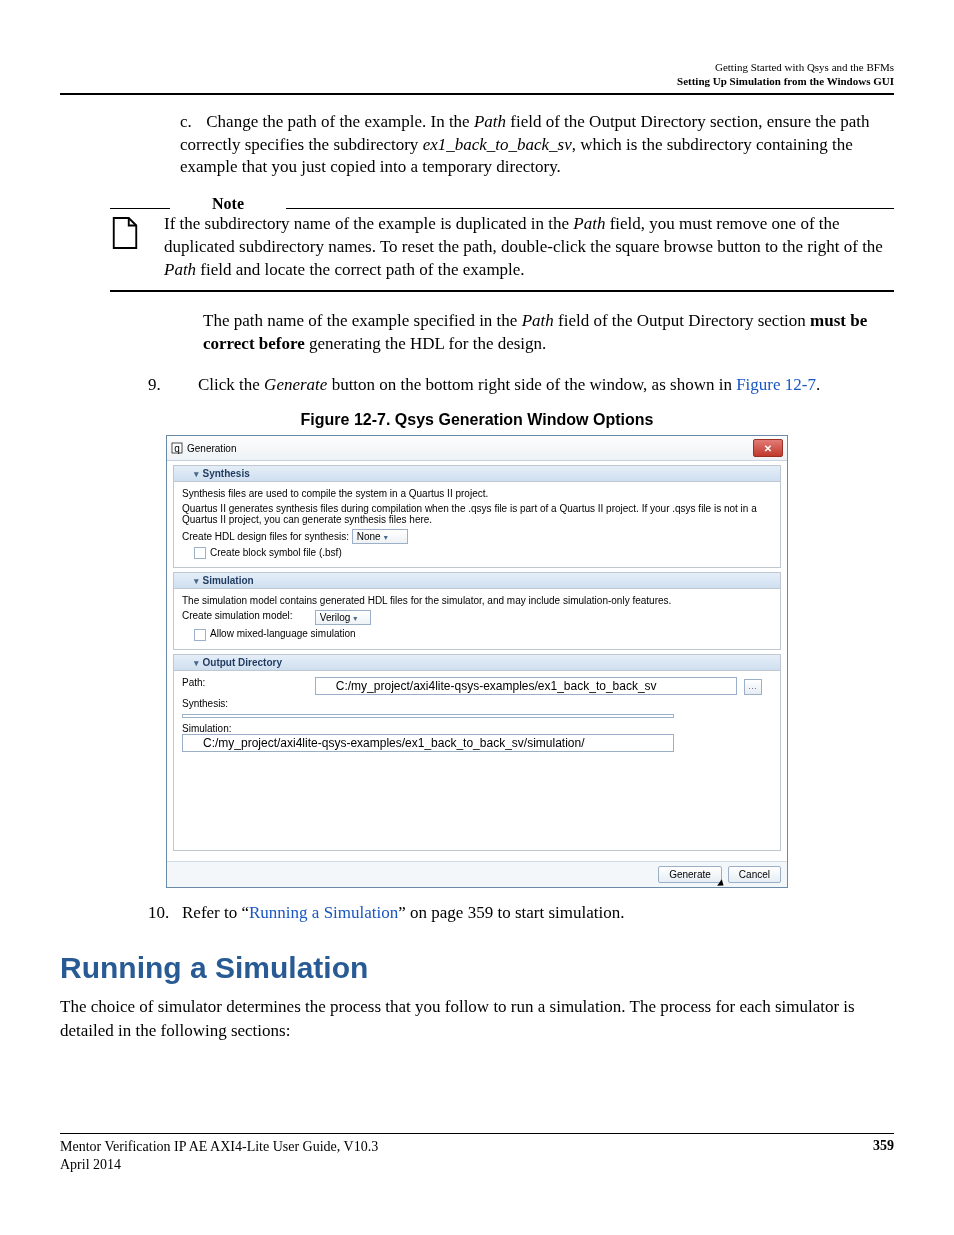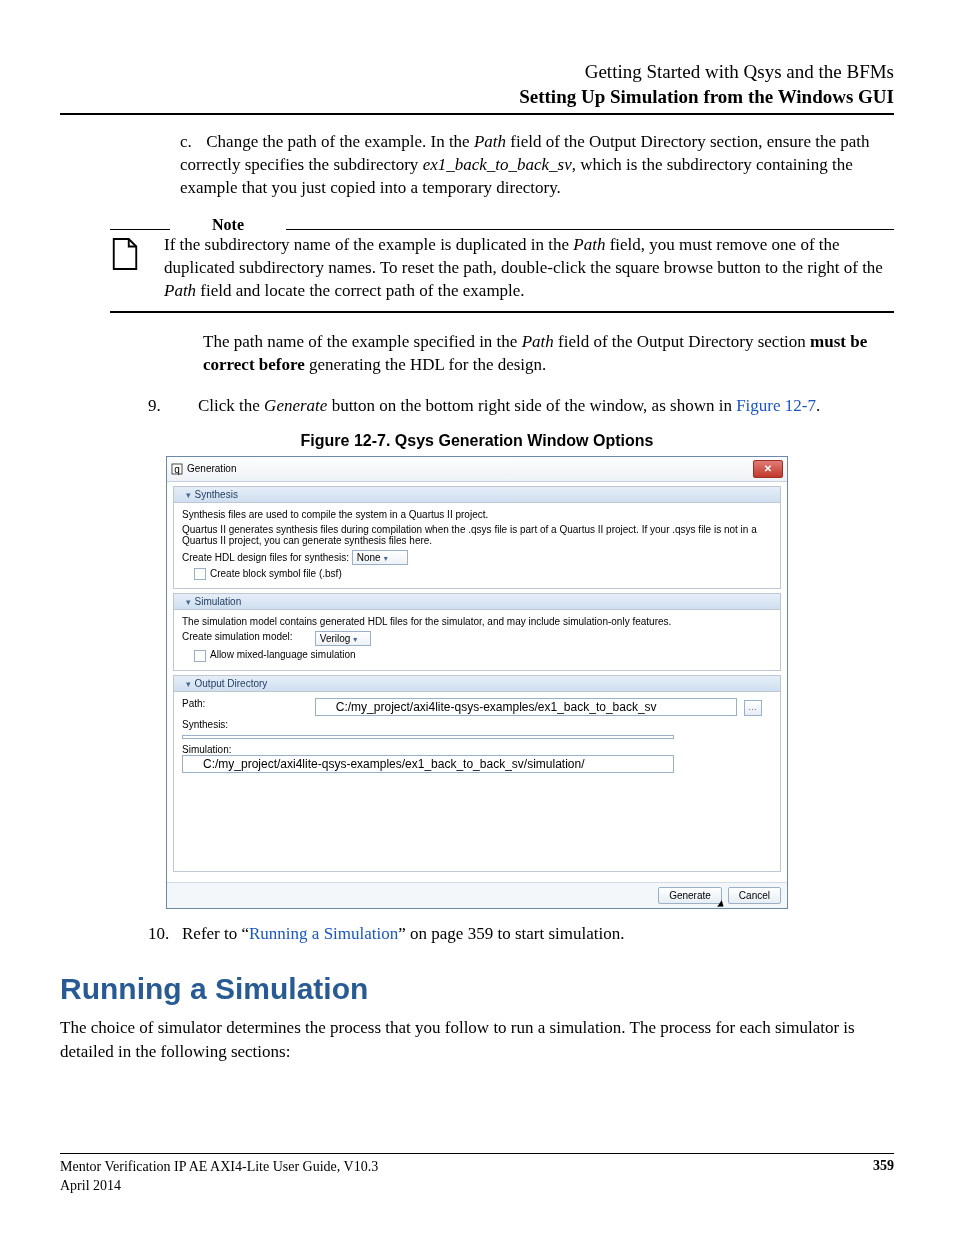--- a/index.html
+++ b/index.html
@@ -7,21 +7,21 @@
     background: #fff;
     font-family: "Times New Roman", Times, serif;
     color: #000;
     width: 954px;
   }
   .page {
     padding: 60px 60px 40px 60px;
   }
   .header-right {
     text-align: right;
-    font-size: 19px;
+    font-size: 11px;
     line-height: 1.3;
     margin-bottom: 4px;
   }
   .header-right .bold { font-weight: bold; }
   hr.heavy { border: none; border-top: 2px solid #000; margin: 0 0 12px 0; }
   .body-text { font-size: 17px; line-height: 1.35; }
   .step-c { margin: 16px 0 16px 120px; }
   .step-c .label { display:inline-block; width: 22px; }
   .note-block { margin: 6px 0 0 50px; }
   .note-rule-row { display:flex; align-items:flex-end;gap:36px; }
@@ -71,22 +71,22 @@
   }
   .win-body { padding:4px 6px 6px 6px; }
   .section {
     border:1px solid #bfc8d1;
     margin-bottom:4px;
     background:#fff;
   }
   .section-hdr {
     background:linear-gradient(#e5eef8,#cfdff0);
     border-bottom:1px solid #bfc8d1;
-    padding:2px 12px;
-    font-weight:normal;
+    padding:2px 20px;
+    font-weight:bold;
     color:#1e3a5f;
     font-size:10px;
   }
   .section-hdr .tw { color:#4b6a8b; margin-right:4px; font-size:9px; }
   .section-body { padding:4px 8px 6px 8px; }
   .row { margin:2px 0; }
   .select {
     display:inline-block;
     border:1px solid #9bb0c6;
     background:linear-gradient(#fff,#eef2f6);

